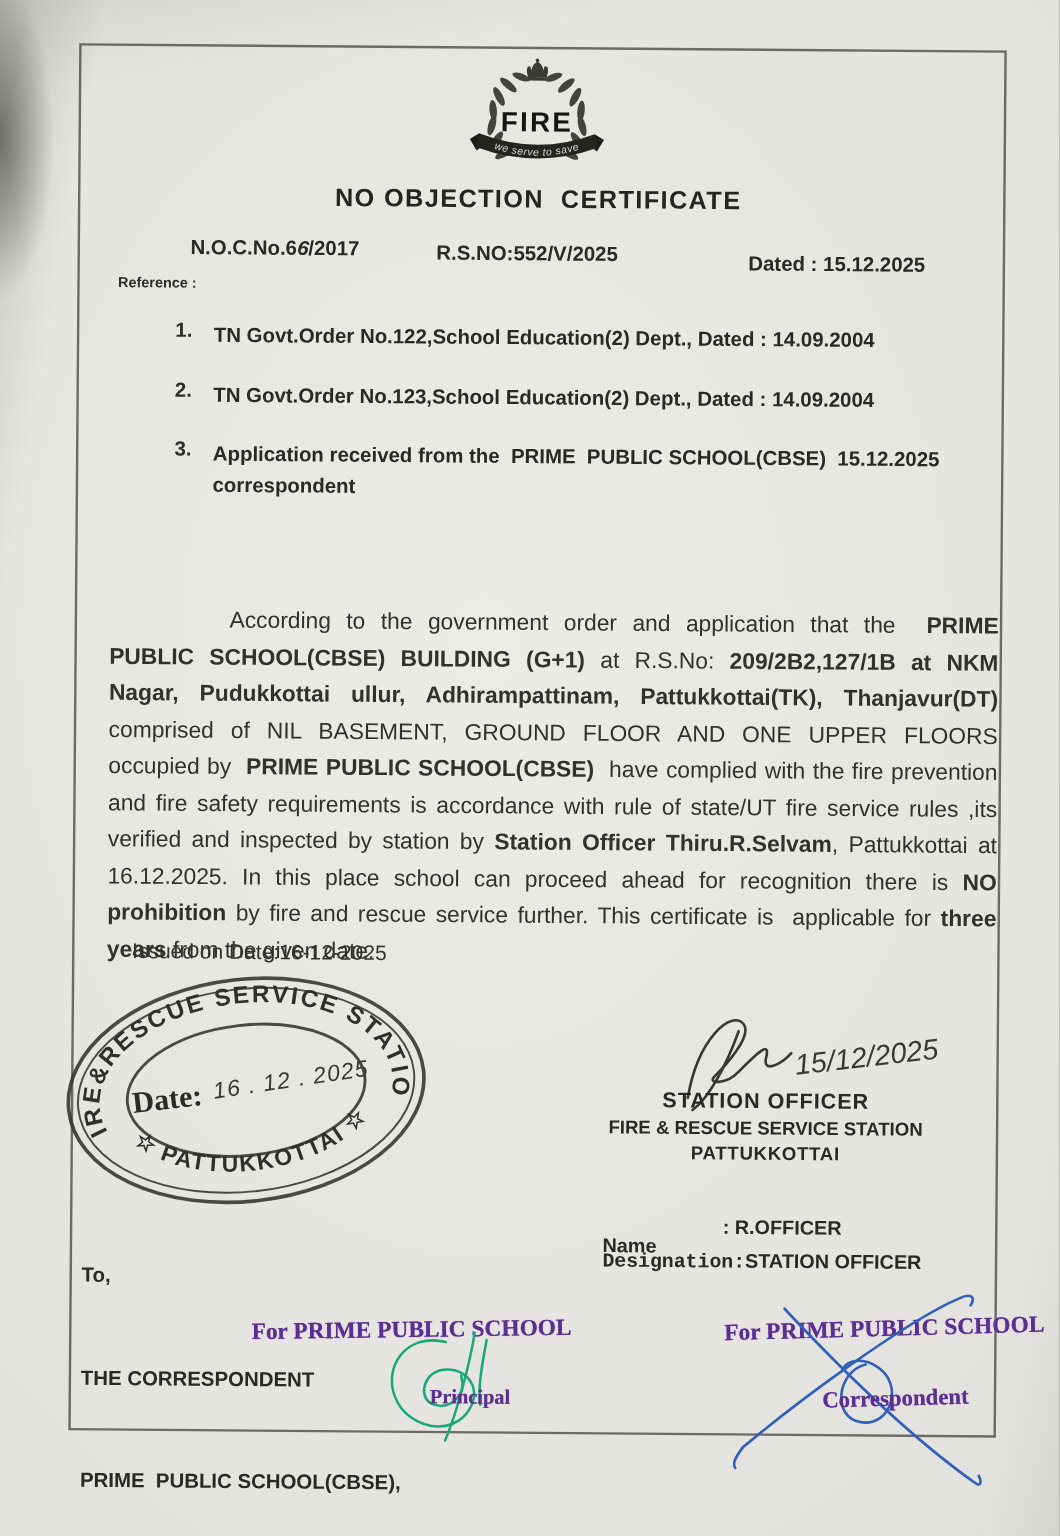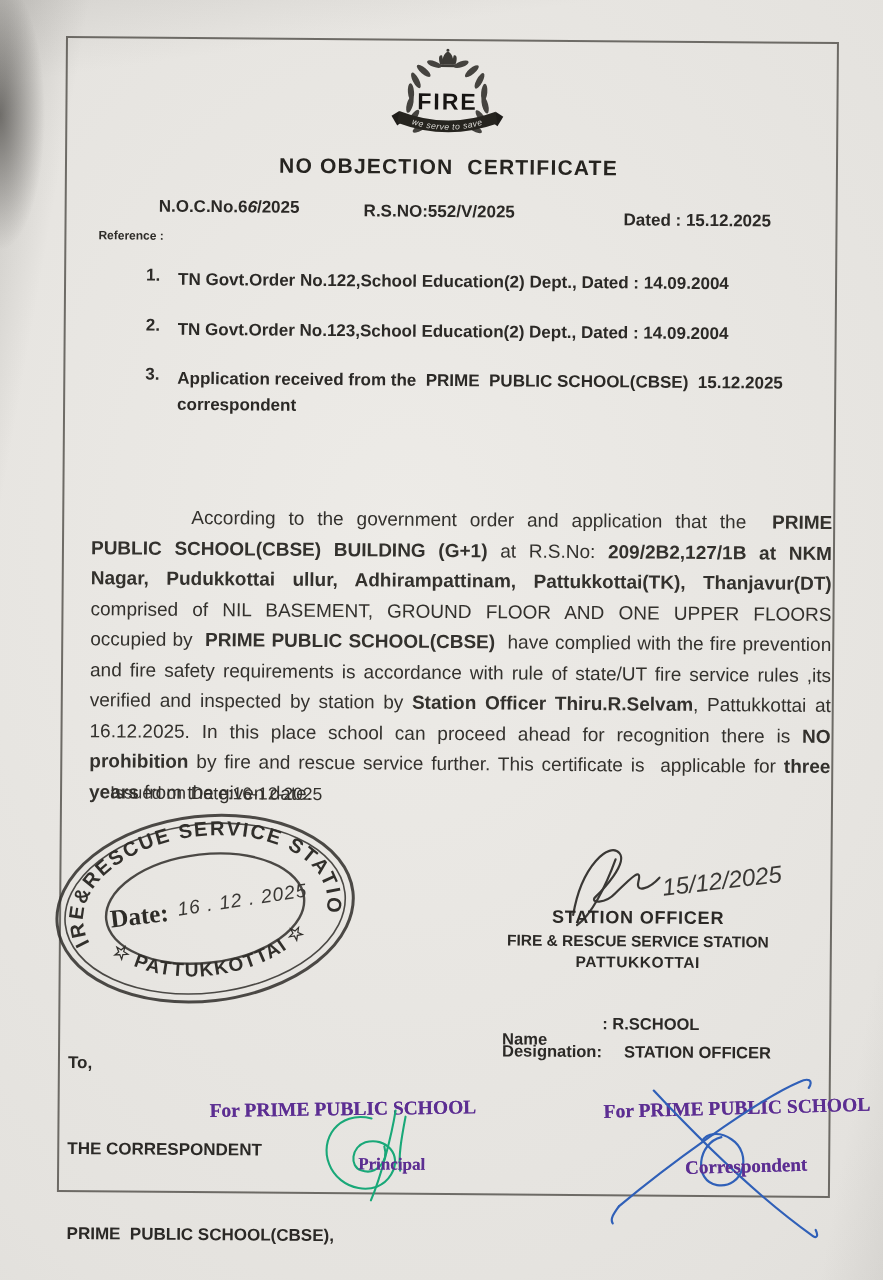--- a/index.html
+++ b/index.html
@@ -82,21 +82,21 @@
         </g>
         <path id="mottoArc" d="M16,80 Q60,96 104,80" fill="none"></path>
         <text font-size="9" font-style="italic" fill="#d8d6d2" letter-spacing=".5">
           <textPath href="#mottoArc" startOffset="50%" text-anchor="middle">we serve to save</textPath>
         </text>
       </svg>
     </div>
 
     <div class="abs title">NO OBJECTION&nbsp; CERTIFICATE</div>
 
-    <div class="abs meta" style="left:160px;top:196px;"><span>N.O.C.No.6</span><span class="hand6">6</span><span>/2025</span></div>
+    <div class="abs meta" style="left:160px;top:196px;"><span>N.O.C.No.6</span><span class="hand6">6</span><span>/2017</span></div>
     <div class="abs meta" style="left:365px;top:199px;">R.S.NO:552/V/2025</div>
     <div class="abs meta" style="left:625px;top:206px;">Dated : 15.12.2025</div>
 
     <div class="abs ref-label">Reference :</div>
     <div class="abs ref-num" style="left:148px;top:265px;">1.</div>
     <div class="abs ref-text" style="left:180px;top:266px;"><span>TN Govt.Order No.122,School Education(2) Dept., Dated : 14.09.2004</span></div>
     <div class="abs ref-num" style="left:148px;top:315px;">2.</div>
     <div class="abs ref-text" style="left:180px;top:316px;"><span>TN Govt.Order No.123,School Education(2) Dept., Dated : 14.09.2004</span></div>
     <div class="abs ref-num" style="left:148px;top:364px;">3.</div>
     <div class="abs ref-text" style="left:180px;top:365px;"><span>Application received from the&nbsp; </span><span class="b">PRIME&nbsp; PUBLIC SCHOOL(CBSE)</span><span>&nbsp; 15.12.2025</span><br><span>correspondent</span></div>
@@ -146,24 +146,24 @@
       <div>THE CORRESPONDENT</div>
       <div>PRIME&nbsp; PUBLIC SCHOOL(CBSE),</div>
       
       
       
       
     </div>
 
     <div class="abs namerow" style="top:1010px;">
       <div class="lab">Name</div>
-      <div>: R.SCHOOL</div>
+      <div>: R.OFFICER</div>
     </div>
     <div class="abs namerow" style="top:1038px;">
-      <div style="margin-right:22px;">Designation:</div>
+      <div style="margin-right:0;font-family:Liberation Mono, monospace;">Designation:</div>
       <div>STATION OFFICER</div>
     </div>
 
     <div class="abs pstamp" style="left:218px;top:1096px;font-size:19.5px;transform:rotate(-1.2deg);">For PRIME PUBLIC SCHOOL</div>
     <div class="abs" style="left:318px;top:1102px;width:125px;height:100px;">
       <svg width="125" height="100" viewBox="0 0 125 100">
         <g stroke="#19a878" stroke-width="2.1" fill="none" stroke-linecap="round">
           <path d="M62,14 C28,6 10,36 20,60 C30,86 68,94 82,70 C94,50 76,32 56,38 C42,43 40,62 52,66 C66,71 80,58 75,42"></path>
           <path d="M86,6 C82,32 72,72 62,96"></path>
           <path d="M96,12 C92,34 89,52 91,66"></path>

